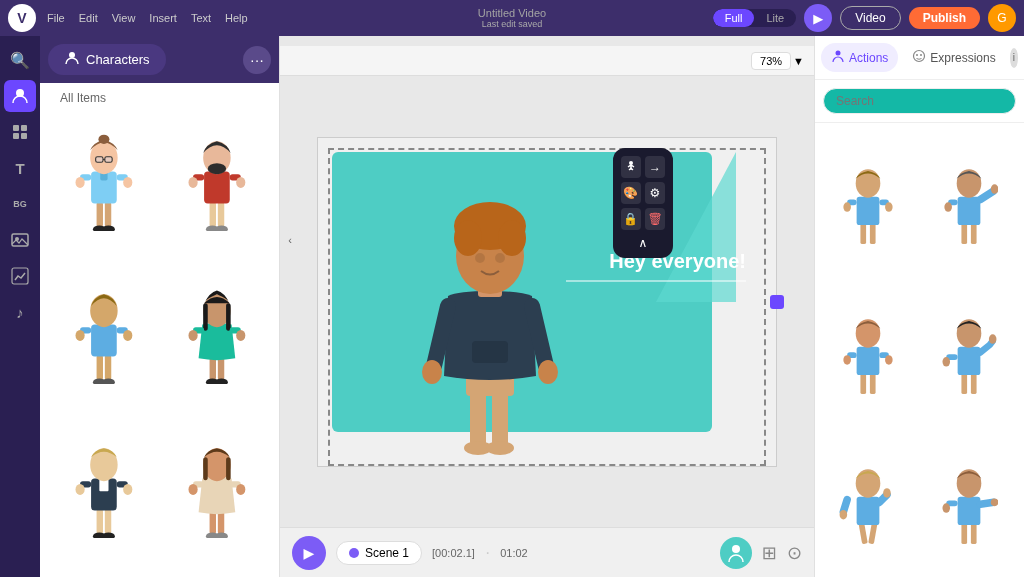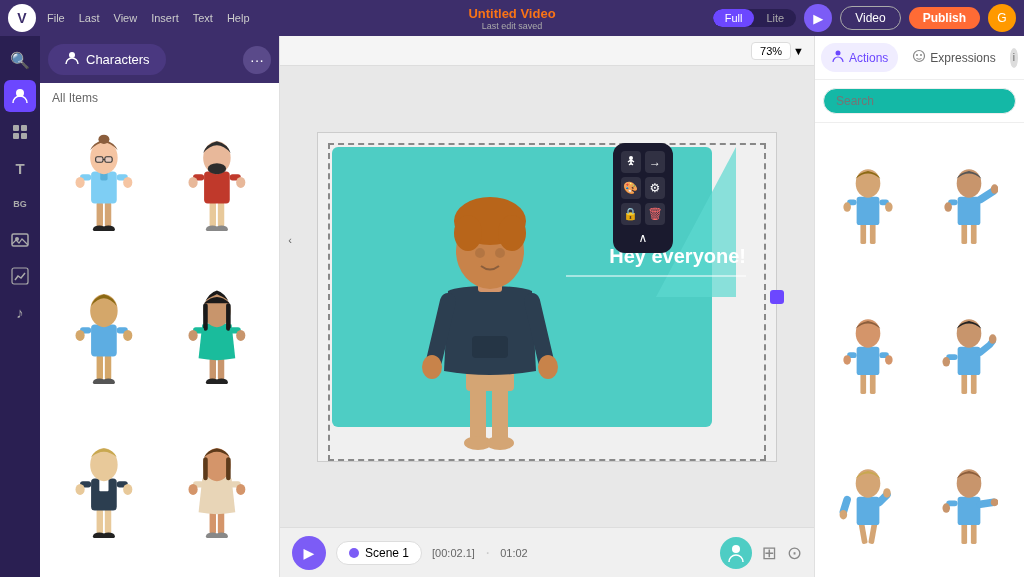--- a/index.html
+++ b/index.html
@@ -9,21 +9,21 @@
     #topbar {
       width: 100%; height: 36px; background: #3d2e6b;
       display: flex; align-items: center; justify-content: space-between;
       padding: 0 8px; position: relative;
     }
     .topbar-left { display: flex; align-items: center; gap: 6px; }
     .app-logo { width: 28px; height: 28px; background: #fff; border-radius: 50%; display: flex; align-items: center; justify-content: center; font-size: 14px; font-weight: bold; color: #3d2e6b; }
     .topbar-menu { display: flex; gap: 4px; }
     .topbar-menu span { color: #ccc; font-size: 11px; cursor: pointer; padding: 2px 5px; }
     .topbar-center { position: absolute; left: 50%; transform: translateX(-50%); text-align: center; }
-    .topbar-title { color: #f97316; font-size: 13px; font-weight: 700; }
+    .topbar-title { color: #a3a3a3; font-size: 11px; font-weight: 400; }
     .topbar-subtitle { color: #aaa; font-size: 9px; }
     .topbar-right { display: flex; align-items: center; gap: 8px; }
     .view-toggle { display: flex; background: #2a1f52; border-radius: 12px; overflow: hidden; }
     .view-btn { padding: 3px 12px; font-size: 11px; cursor: pointer; color: #aaa; border: none; background: transparent; }
     .view-btn.active { background: #6c47ff; color: #fff; border-radius: 12px; }
     .btn-play { background: #7c5cf6; border: none; border-radius: 50%; width: 28px; height: 28px; display: flex; align-items: center; justify-content: center; cursor: pointer; }
     .btn-share { background: transparent; border: 1px solid #aaa; color: #fff; border-radius: 14px; padding: 4px 14px; font-size: 12px; cursor: pointer; }
     .btn-publish { background: #ff6b35; border: none; color: #fff; border-radius: 14px; padding: 4px 14px; font-size: 12px; cursor: pointer; font-weight: 600; }
     .avatar-circle { width: 28px; height: 28px; background: #ff9900; border-radius: 50%; display: flex; align-items: center; justify-content: center; color: #fff; font-size: 12px; }
 
@@ -33,31 +33,31 @@
     
     #icon-sidebar { width: 40px; background: #2a1f52; display: flex; flex-direction: column; align-items: center; padding-top: 8px; gap: 4px; }
     .icon-btn { width: 32px; height: 32px; display: flex; align-items: center; justify-content: center; color: #aaa; font-size: 16px; cursor: pointer; border-radius: 6px; }
     .icon-btn.active { background: #6c47ff; color: #fff; }
 
     
     #char-panel { width: 240px; background: #fff; border-right: 1px solid #e0e0e0; display: flex; flex-direction: column; overflow: hidden; }
     .char-panel-header { display: flex; align-items: center; gap: 12px; padding: 8px; background: #3d2e6b; }
     .char-tab { background: #4a3880; color: #fff; border-radius: 20px; padding: 6px 16px; font-size: 13px; display: flex; align-items: center; gap: 6px; cursor: pointer; }
     .char-options-btn { margin-left: auto; background: #5a4a8a; border: none; color: #fff; width: 28px; height: 28px; border-radius: 50%; display: flex; align-items: center; justify-content: center; cursor: pointer; font-size: 14px; }
-    .char-all-items { padding: 8px 12px; font-size: 12px; color: #666; }
+    .char-all-items { padding: 8px 20px; font-size: 12px; color: #666; }
     .char-grid { display: grid; grid-template-columns: 1fr 1fr; gap: 4px; padding: 4px 8px; overflow-y: auto; flex: 1; }
     .char-item { display: flex; flex-direction: column; align-items: center; cursor: pointer; padding: 4px; border-radius: 6px; }
     .char-figure { width: 70px; height: 110px; position: relative; }
 
     
     .collapse-arrow { position: absolute; left: 240px; top: 50%; transform: translateY(-50%); z-index: 10; background: #e0e0e0; border-radius: 50%; width: 20px; height: 20px; display: flex; align-items: center; justify-content: center; cursor: pointer; font-size: 12px; color: #666; }
 
     
     #canvas-area { flex: 1; background: #e8e8e8; position: relative; display: flex; flex-direction: column; }
-    .canvas-toolbar { height: 30px; background: #f5f5f5; border-bottom: 1px solid #ddd; display: flex; align-items: center; justify-content: flex-end; padding: 0 10px; font-size: 12px; }
+    .canvas-toolbar { height: 30px; background: #f5f5f5; border-bottom: 1px solid #ddd; display: flex; align-items: center; justify-content: flex-end; padding: 0 10px; font-size: 12px; margin-top: 10px; }
     .zoom-indicator { background: #fff; border: 1px solid #ddd; border-radius: 4px; padding: 2px 8px; font-size: 11px; }
     .canvas-content { flex: 1; position: relative; overflow: hidden; display: flex; align-items: center; justify-content: center; }
     .scene-canvas { width: 460px; height: 330px; background: #f0f0f0; position: relative; border: 1px solid #ccc; }
 
     
     .float-menu { position: absolute; top: 30px; left: 310px; background: #1a1a2e; border-radius: 12px; padding: 8px; display: flex; flex-direction: column; gap: 4px; width: 60px; }
     .float-menu-row { display: flex; gap: 4px; justify-content: center; }
     .float-icon { width: 22px; height: 22px; background: rgba(255,255,255,0.1); border-radius: 4px; display: flex; align-items: center; justify-content: center; cursor: pointer; color: #fff; font-size: 12px; }
     .float-icon.danger { color: #ff6b6b; }
     .float-arrow { text-align: center; color: #fff; font-size: 12px; margin-top: 2px; cursor: pointer; }
@@ -85,21 +85,21 @@
 </head>
 <body>
 
 <div id="topbar">
   <div class="topbar-left">
     <div class="app-logo">
       <span>V</span>
     </div>
     <div class="topbar-menu">
       <span>File</span>
-      <span>Last</span>
+      <span>Edit</span>
       <span>View</span>
       <span>Insert</span>
       <span>Text</span>
       <span>Help</span>
     </div>
   </div>
   <div class="topbar-center">
     <div class="topbar-title">Untitled Video</div>
     <div class="topbar-subtitle">Last edit saved</div>
   </div>

